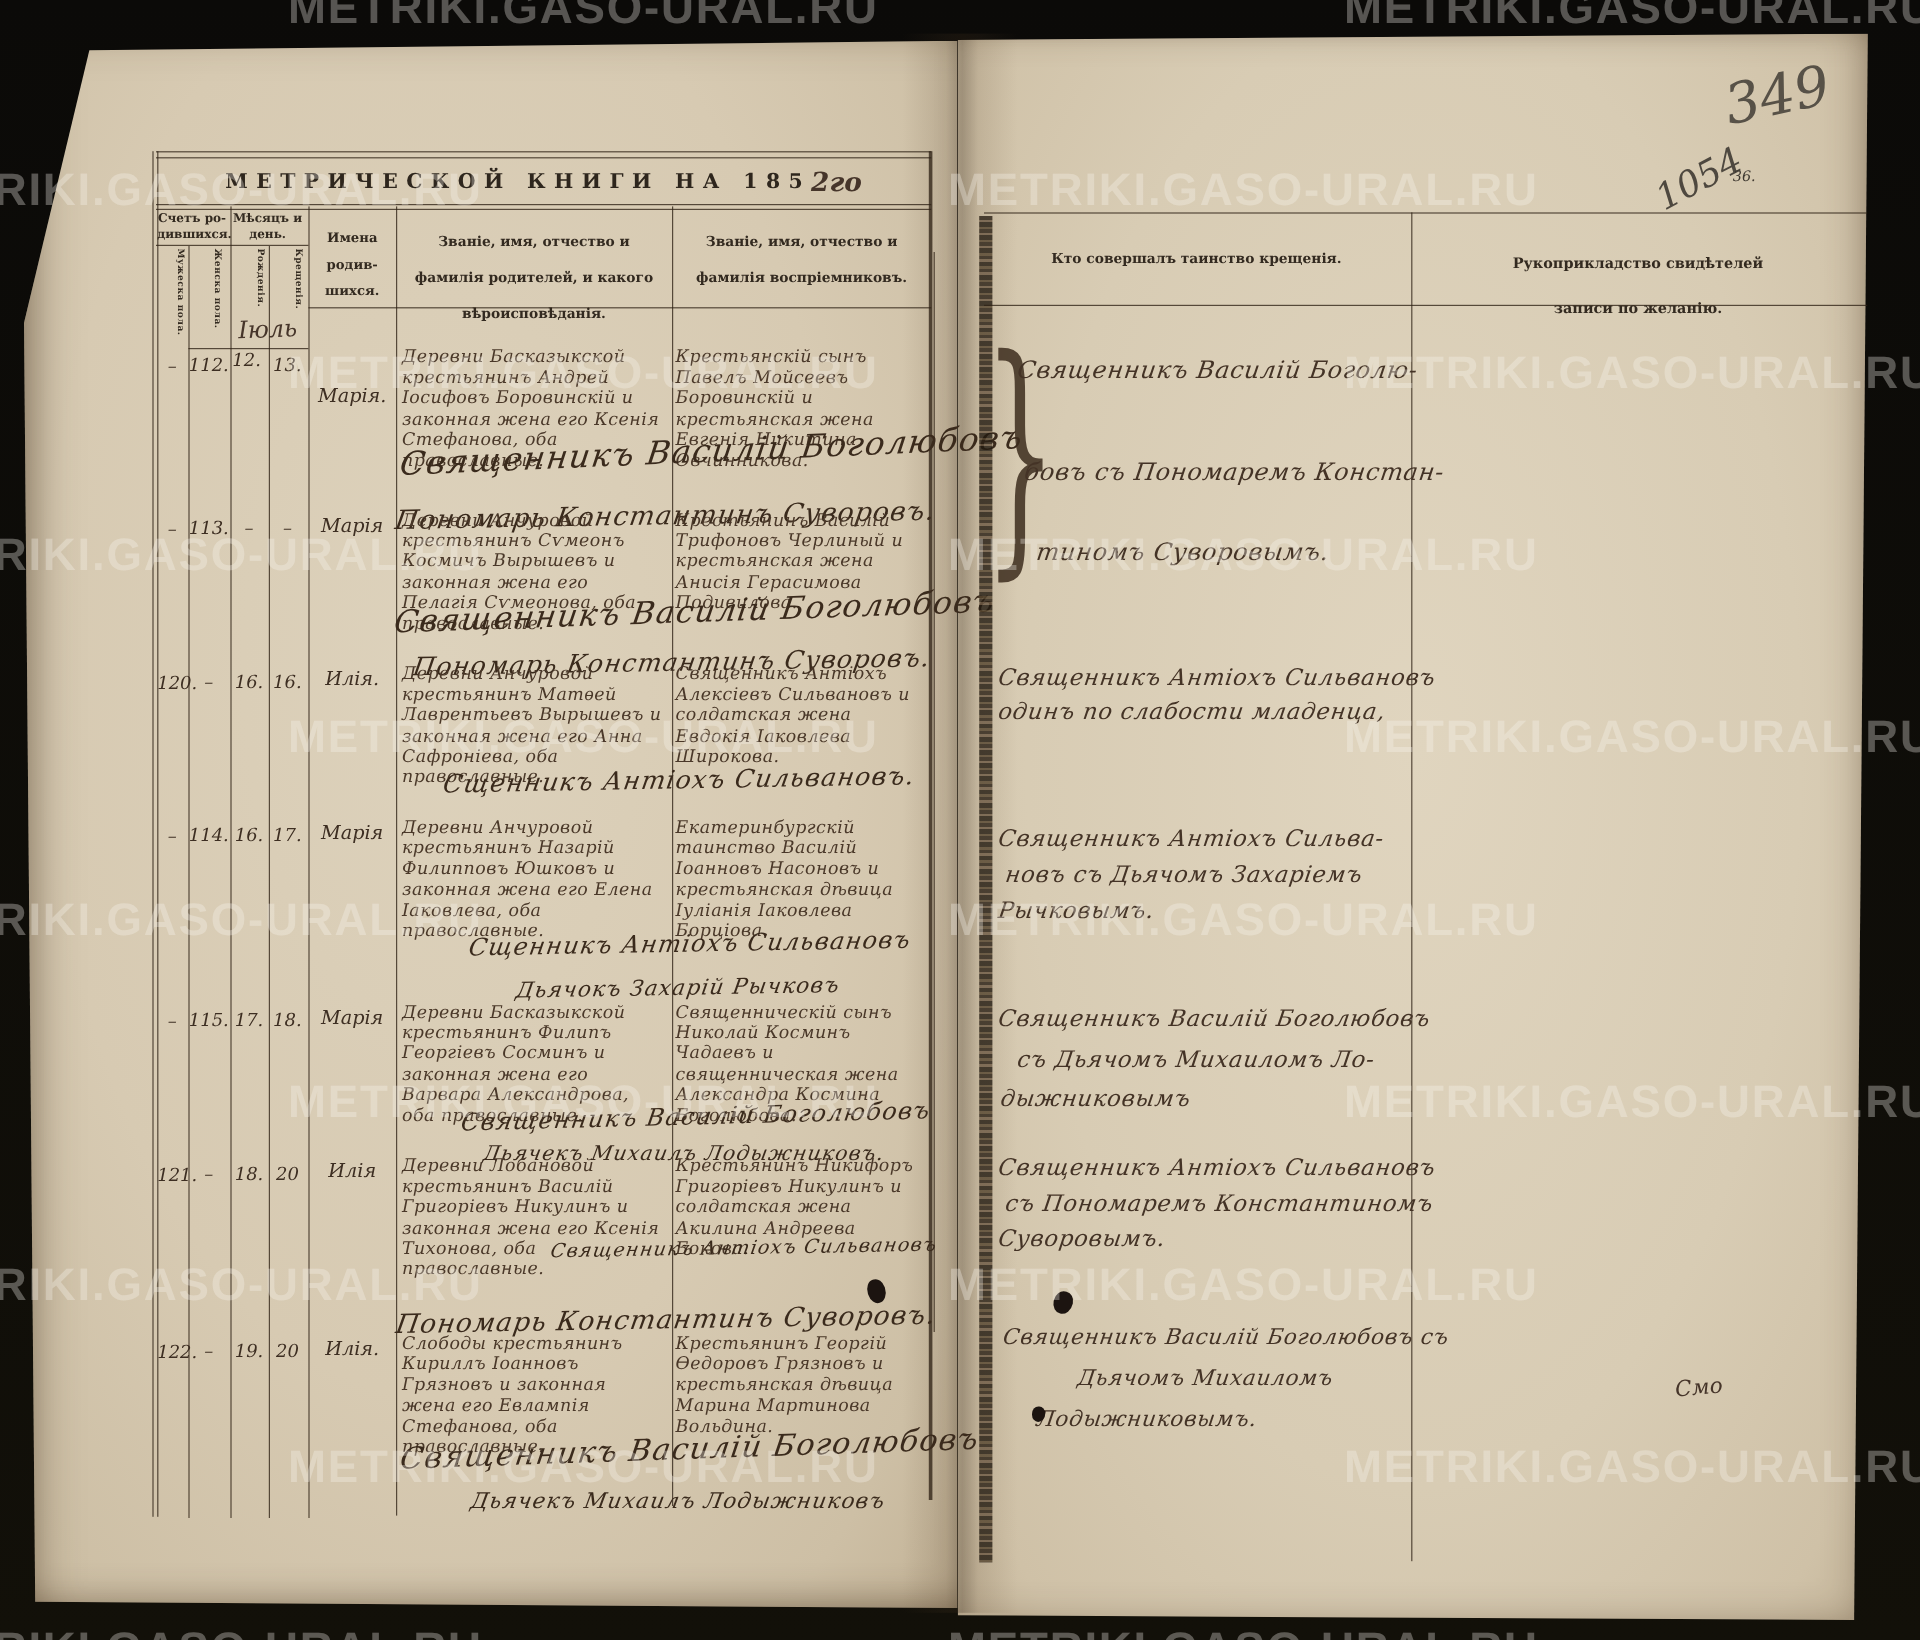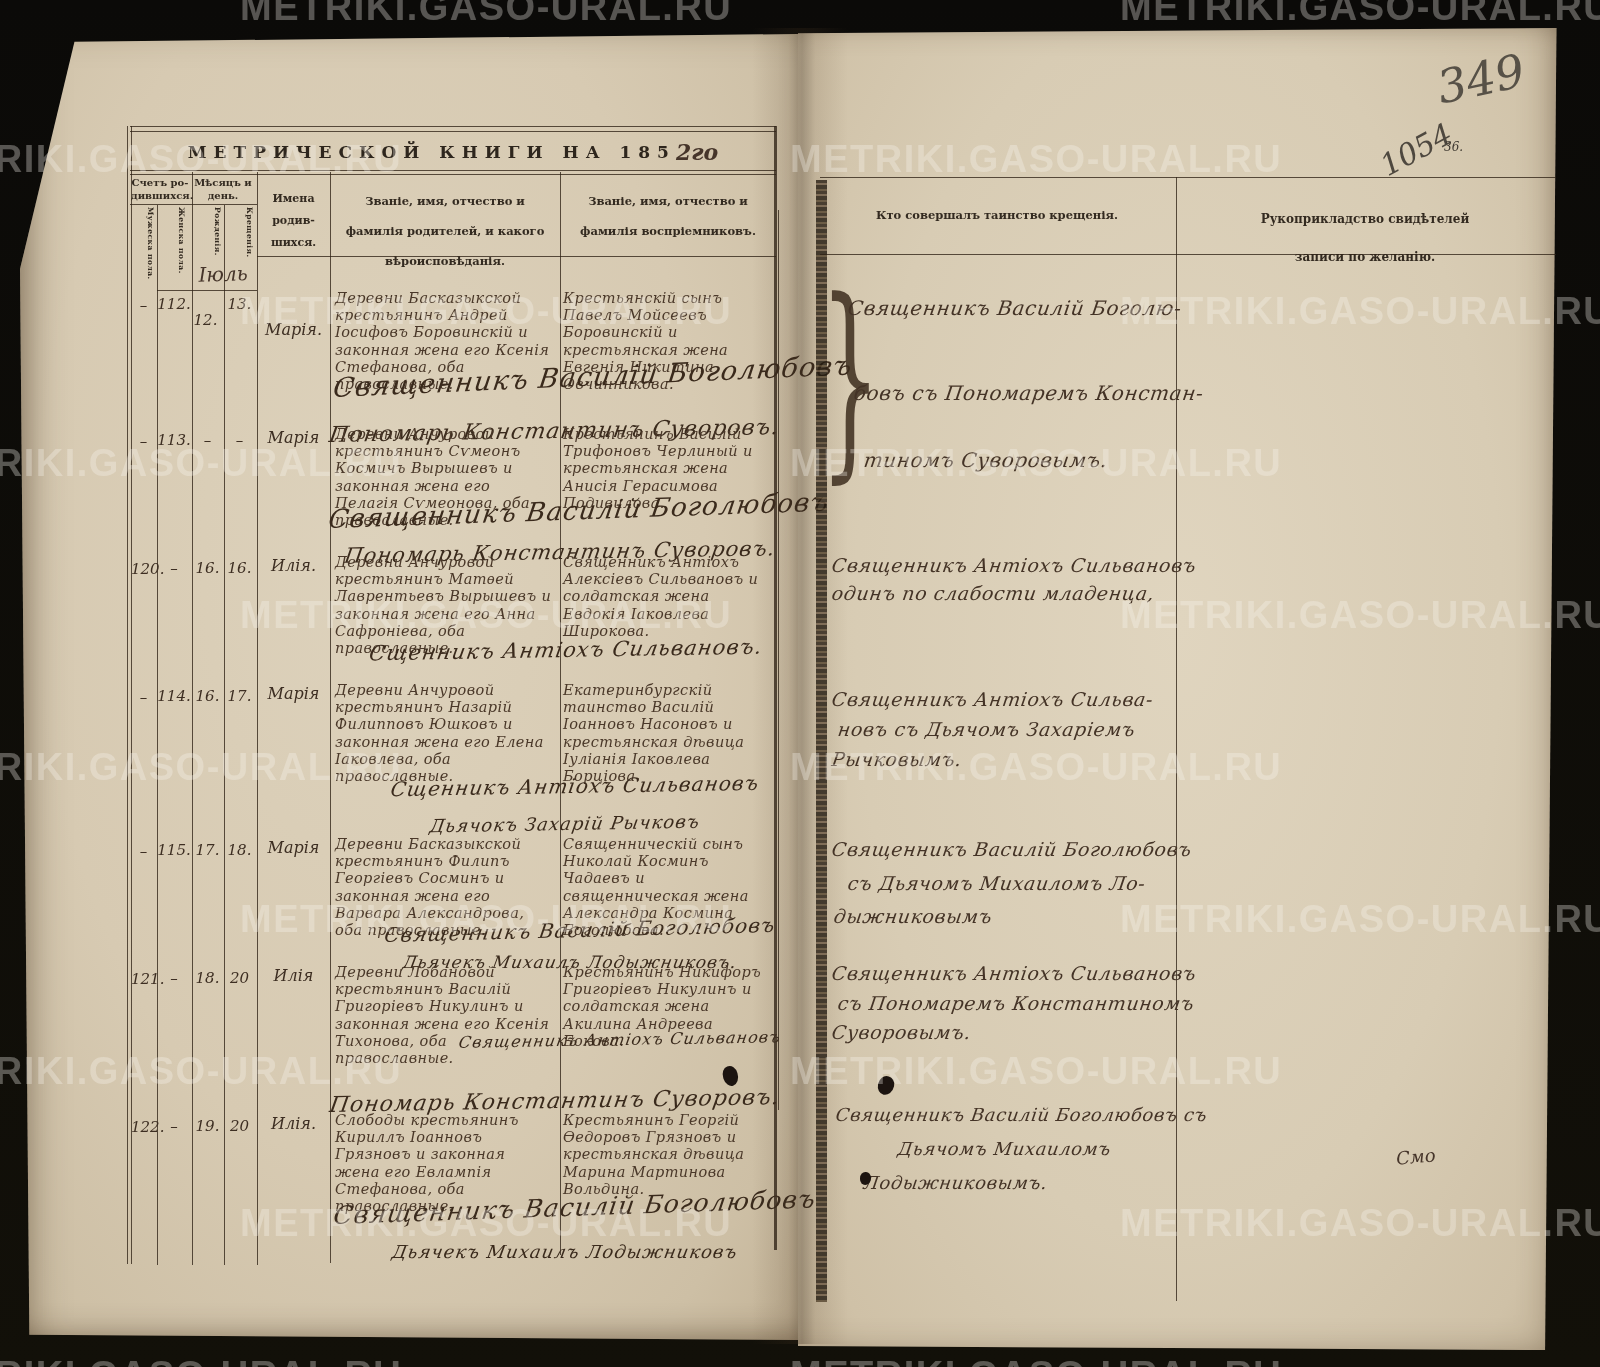--- a/index.html
+++ b/index.html
@@ -77,21 +77,21 @@
       <div class="ink-line" style="left: 130px; top: 130.5px; width: 646px; height: 0.8px;"></div>
       <div class="ink-line" style="left: 130px; top: 170px; width: 646px; height: 1px;"></div>
       <div class="ink-line" style="left: 130px; top: 173.5px; width: 646px; height: 0.7px;"></div>
       <div class="ink-line" style="left: 130px; top: 204px; width: 127px; height: 0.8px;"></div>
       <div class="ink-line" style="left: 257px; top: 256px; width: 519px; height: 1px;"></div>
       <div class="ink-line" style="left: 157px; top: 290px; width: 100px; height: 0.9px;"></div>
     </div>
   <div id="lp-rows">
       <div class="abs num" style="left: 131px; top: 296px; width: 25px; font-size: 15px;">–</div>
       <div class="abs num" style="left: 157px; top: 295px; width: 34px; font-size: 15px;">112.</div>
-      <div class="abs num" style="left: 192px; top: 311px; width: 27px; font-size: 15px;">12.</div>
+      <div class="abs num" style="left: 192px; top: 291px; width: 27px; font-size: 15px;">12.</div>
       <div class="abs num" style="left: 224px; top: 295px; width: 31px; font-size: 15px;">13.</div>
       <div class="abs num" style="left: 258px; top: 292px; width: 71px; font-size: 16px; margin-top: 28px;">Марія.</div>
       <div class="abs para" style="left: 335px; top: 290px; width: 218px;">Деревни Басказыкской крестьянинъ Андрей Іосифовъ Боровинскій и законная жена его Ксенія Стефанова, оба православные.</div>
       <div class="abs para" style="left: 563px; top: 290px; width: 208px;">Крестьянскій сынъ Павелъ Мойсеевъ Боровинскій и крестьянская жена Евгенія Никитина Овчинникова.</div>
       <div class="abs sig" style="left: 335px; top: 362px; width: 455px; font-size: 27px; transform: skewX(-10deg) rotate(-2.5deg);">Священникъ Василій Боголюбовъ</div>
       <div class="abs sig" style="left: 330px; top: 418px; width: 448px; font-size: 22px; transform: skewX(-10deg) rotate(-1deg);">Пономарь Константинъ Суворовъ.</div>
       <div class="abs num" style="left: 131px; top: 432px; width: 25px; font-size: 15px;">–</div>
       <div class="abs num" style="left: 157px; top: 431px; width: 34px; font-size: 15px;">113.</div>
       <div class="abs num" style="left: 192px; top: 431px; width: 31px; font-size: 15px;">–</div>
       <div class="abs num" style="left: 224px; top: 431px; width: 31px; font-size: 15px;">–</div>

